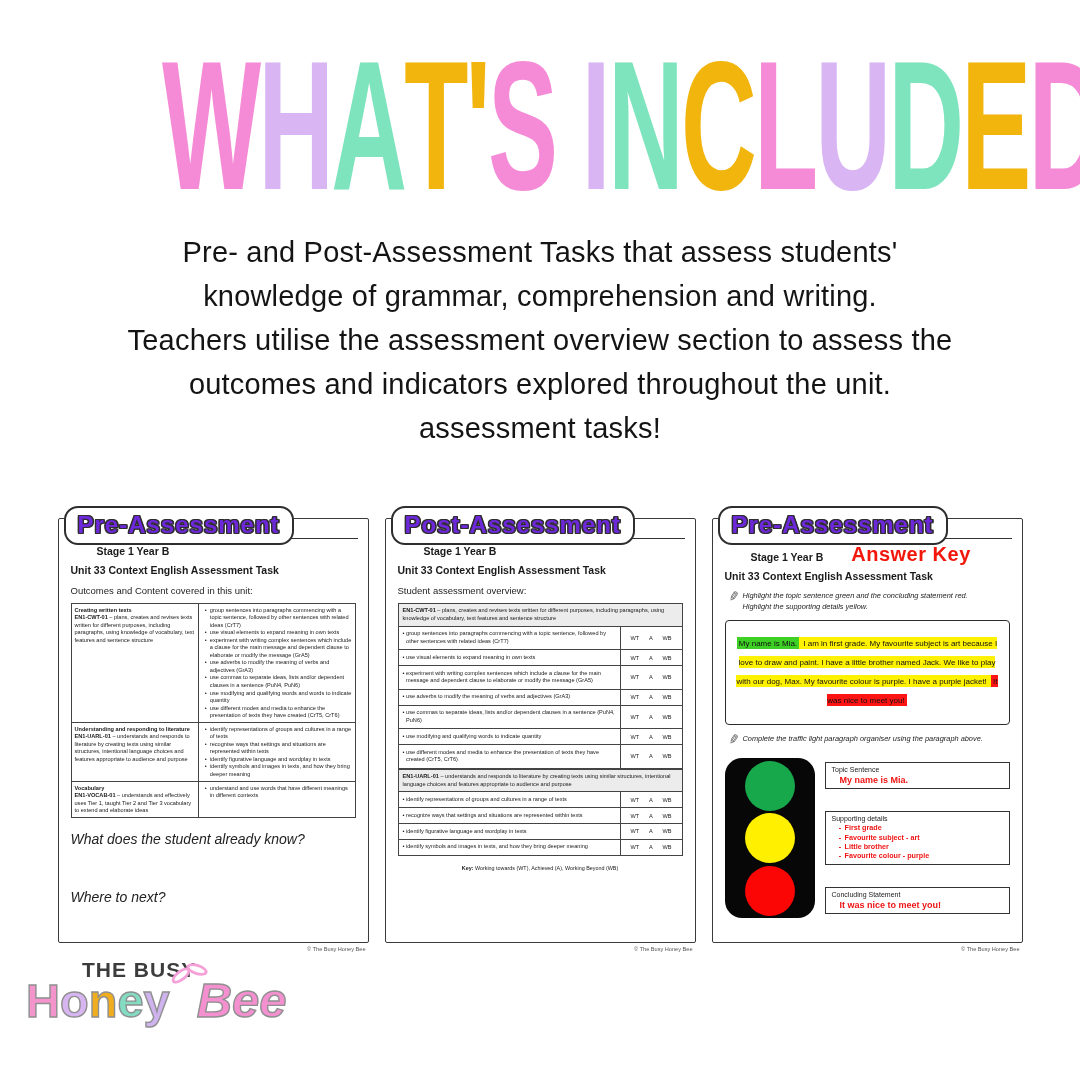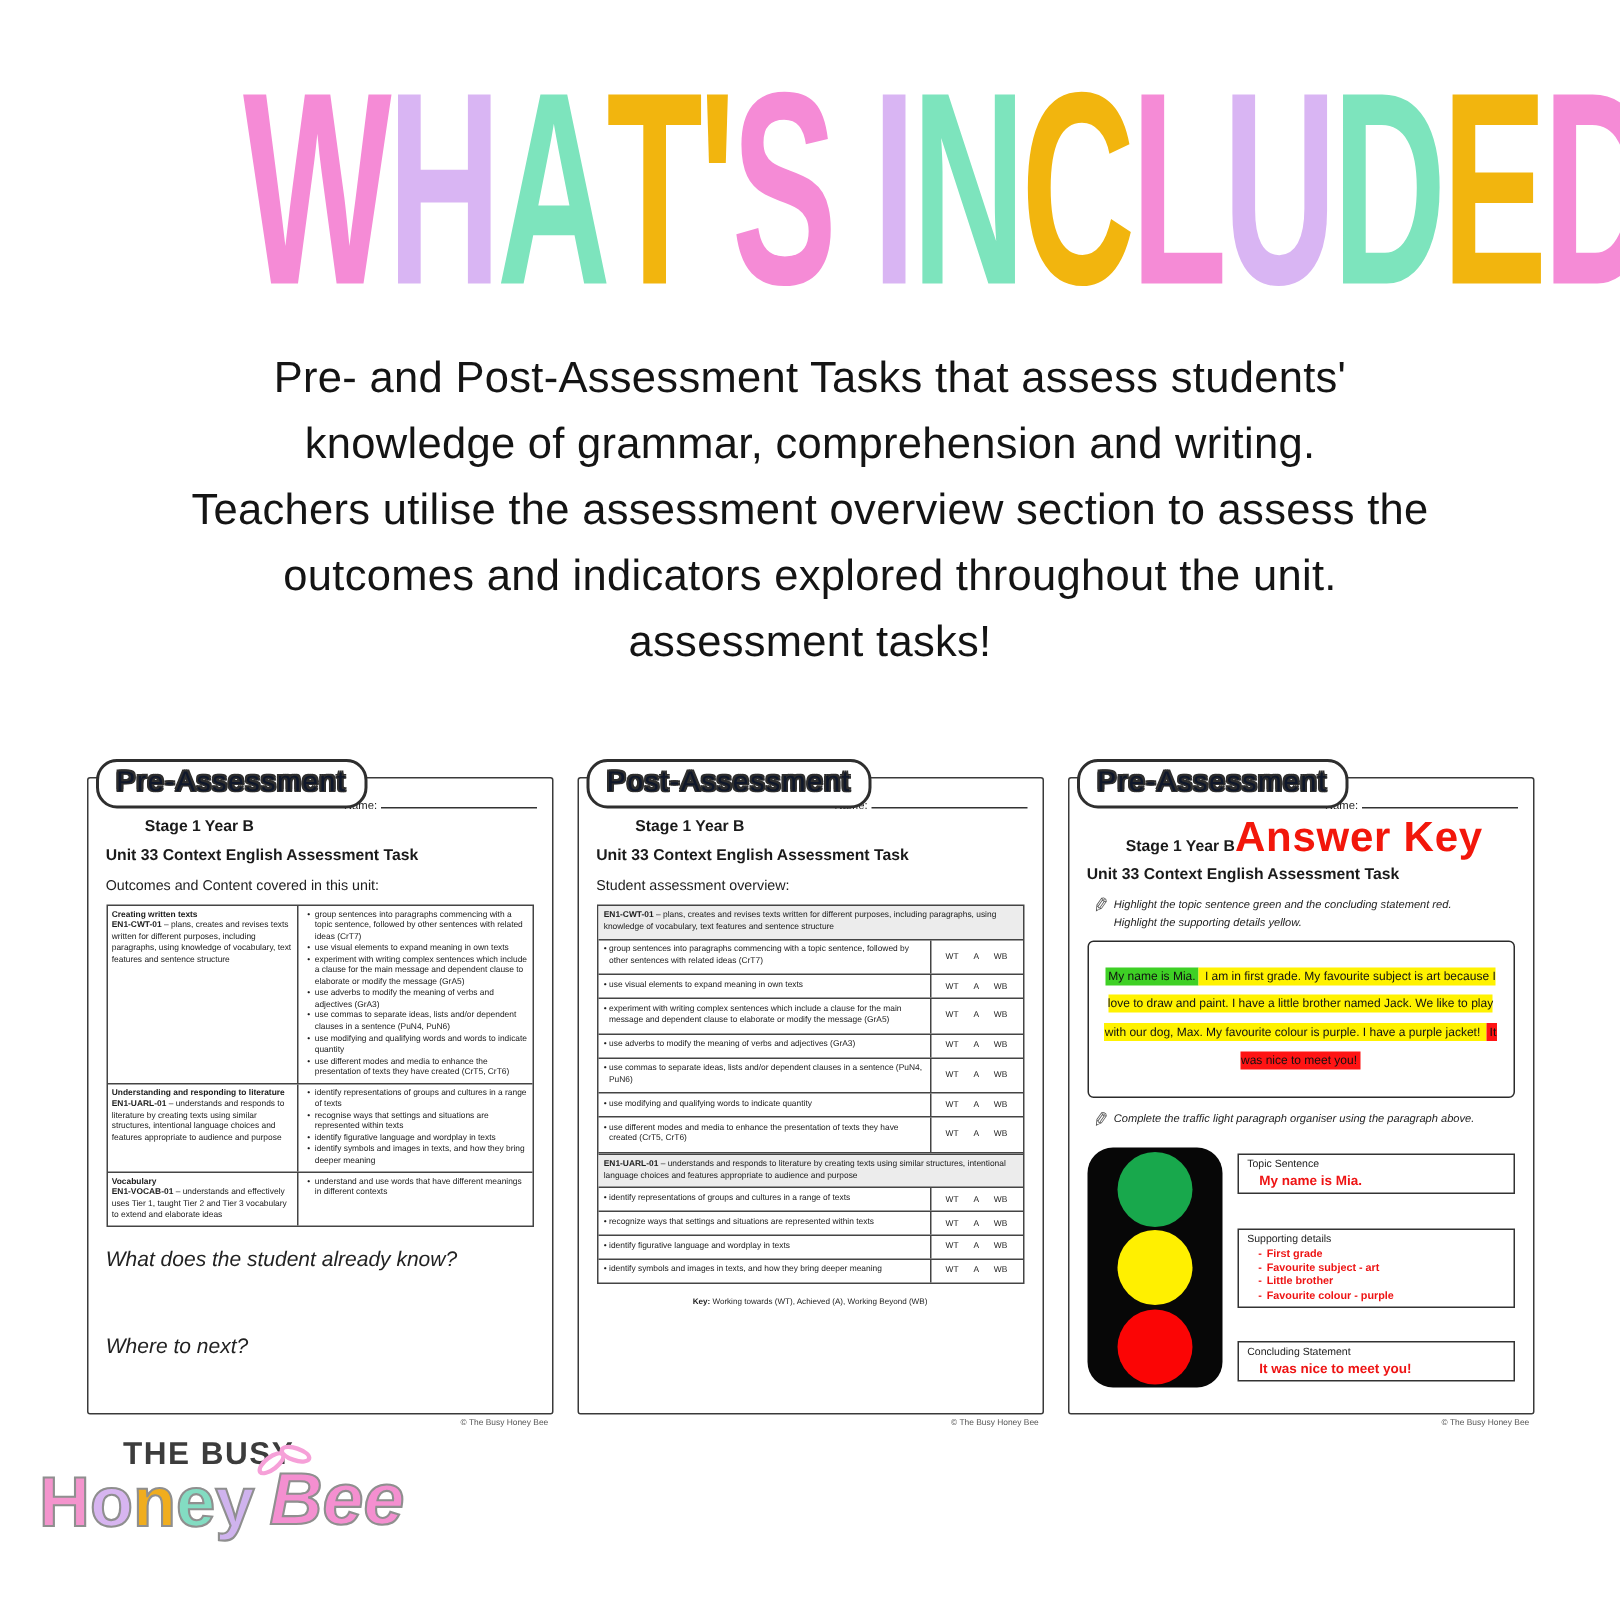--- a/index.html
+++ b/index.html
@@ -12,21 +12,21 @@
   .tl { display:inline-block; font-size:150px; font-weight:800; line-height:1; letter-spacing:-4px; white-space:pre; }
 
   
   .intro { position:absolute; top:230px; left:50px; width:980px; text-align:center; }
   .intro div { font-size:29px; line-height:44px; color:#141414; letter-spacing:0.2px; }
 
   
   .docs { position:absolute; top:506px; left:0; width:1080px; display:flex; justify-content:center; gap:16px; }
   .docwrap { position:relative; width:311px; }
   .badge { position:absolute; top:0; left:6px; z-index:3; background:#fff; border:2px solid #2e2e2e; border-radius:14px; padding:3px 12px 4px; }
-  .badge span { font-size:19px; font-weight:400; letter-spacing:1px; color:#0f172a;
+  .badge span { font-size:24px; font-weight:700; letter-spacing:1px; color:#6d28d9;
     text-shadow:-1.3px -1.3px 0 #2e2e2e, 1.3px -1.3px 0 #2e2e2e, -1.3px 1.3px 0 #2e2e2e, 1.3px 1.3px 0 #2e2e2e, 0 1.3px 0 #2e2e2e, 0 -1.3px 0 #2e2e2e, 1.3px 0 0 #2e2e2e, -1.3px 0 0 #2e2e2e; }
   .page { position:relative; margin-top:12px; height:425px; background:#fff; border:1.5px solid #3a3a3a; border-radius:2px; padding:26px 12px 6px; overflow:hidden; }
   .name-row { position:absolute; top:13px; right:10px; font-size:7.5px; color:#222; }
   .name-row .line { display:inline-block; width:104px; border-bottom:1px solid #333; height:7px; }
   .stage { font-size:10.5px; font-weight:700;margin-left:26px; }
   .unit  { font-size:10.5px; font-weight:700; margin-top:7px; }
   .subtitle { font-size:9.5px; margin-top:9px; color:#1e1e1e; }
   .credit { text-align:right; font-size:5.6px; color:#555; margin-top:3px; padding-right:3px; }
 
   
@@ -47,21 +47,21 @@
   .atable { margin-top:7px; border:1px solid #444; }
   .sech { background:#ececec; border-bottom:1px solid #444; padding:3px 4px; font-size:5.6px; line-height:1.4; }
   .arow { display:flex; border-bottom:1px solid #444; }
   .arow:last-child { border-bottom:none; }
   .acell { flex:1; padding:3.5px 4px; font-size:5.6px; line-height:1.4; display:flex; }
   .amarks { width:62px; border-left:1px solid #444; display:flex; align-items:center; justify-content:space-evenly; font-size:5.6px; color:#222; }
   .keyline { margin-top:9px; text-align:center; font-size:5.4px; color:#222; }
 
   
   .stage-row { display:flex; align-items:flex-end; }
-  .akey { font-size:28px; font-weight:800; color:#f2170b; margin-left:0; line-height:0.9; letter-spacing:0.5px; }
+  .akey { font-size:20px; font-weight:800; color:#f2170b; margin-left:28px; line-height:0.9; letter-spacing:0.5px; }
   .instr { display:flex; margin-top:8px; align-items:flex-start; }
   .pencil { font-size:13px; color:#555; width:18px; flex:none; transform:rotate(80deg); margin-top:2px; }
   .itext { font-size:7.4px; font-style:italic; line-height:1.55; color:#222; }
   .parabox { margin-top:7px; border:1.6px solid #2b2b2b; border-radius:4px; padding:14px 7px; text-align:center; font-size:8px; line-height:2.35; color:#111; }
   .hl { padding:1.5px 2px; }
   .hl-green { background:#3ed025; }
   .hl-yellow { background:#fff200; }
   .hl-red { background:#ff1414; }
   .traffic { margin-top:8px; display:flex; gap:10px; }
   .light { width:90px; height:160px; background:#070707; border-radius:17px; display:flex; flex-direction:column; align-items:center; justify-content:space-evenly; flex:none; }
@@ -72,21 +72,21 @@
   .tbox .val { font-size:9px; font-weight:700; color:#ee1414; margin-top:2px; padding-left:8px; }
   .sup-items { margin-top:1px; padding-left:4px; }
   .sup-items .si { display:flex; font-size:7.2px; font-weight:700; color:#ee1414; line-height:1.3; }
   .sup-items .si .d { width:9px; text-align:center; }
 
   
   .logo { position:absolute; left:26px; top:958px; width:260px; }
   .logo-top { margin-left:56px; font-size:21px; font-weight:800; color:#3c3c3c; letter-spacing:1px; }
   .logo-row { display:flex; align-items:flex-start; margin-top:-6px; position:relative; }
   .hl-letter { font-size:47px; font-weight:800; line-height:1.05; -webkit-text-stroke:1.4px #8f8f8f; }
-  .bee { font-size:49px; font-weight:800; font-style:italic; line-height:1; margin-left:10px; -webkit-text-stroke:1.4px #8f8f8f; }
+  .bee { font-size:49px; font-weight:800; font-style:italic; line-height:1; margin-left:27px; -webkit-text-stroke:1.4px #8f8f8f; }
   .wings { position:absolute; left:142px; top:-14px; width:50px; height:26px; }
   .wing { position:absolute; width:22px; height:11px; border:3px solid #f6a0d8; border-radius:50%; background:#fff; }
   .w1 { transform:rotate(-38deg); left:2px; top:8px; }
   .w2 { transform:rotate(18deg); left:18px; top:2px; }
 </style>
 </head>
 <body>
 
 <div class="canvas">
 

